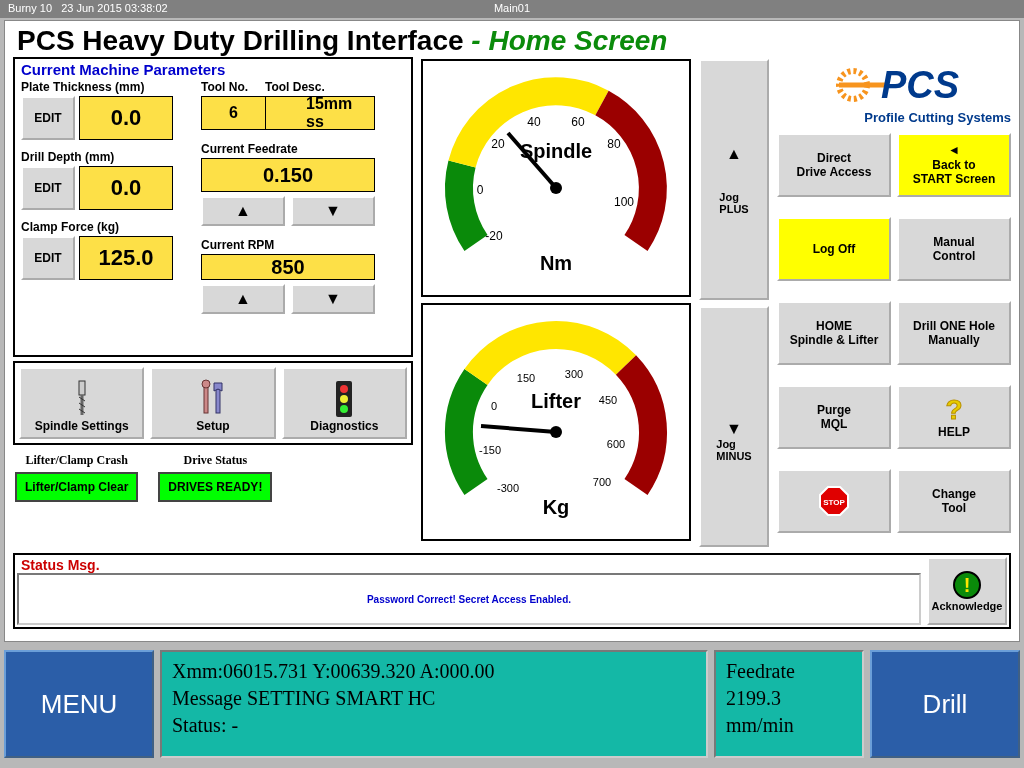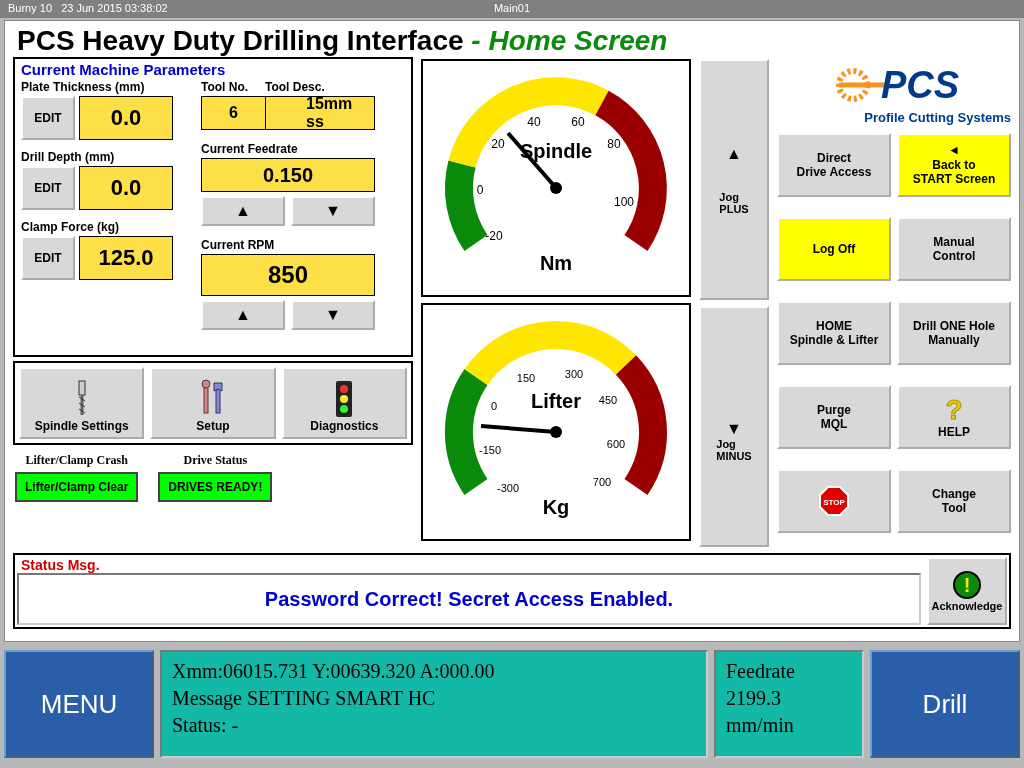--- a/index.html
+++ b/index.html
@@ -51,21 +51,21 @@
   
   .logo-area { height: 70px; display:flex; align-items:flex-end; justify-content:center; flex-direction:column;}
   
   .btn-grid { display:grid; grid-template-columns: 1fr 1fr; gap:6px; margin-top:6px; flex:1; }
   .btn-grid .btn3d { height: 64px; font-size:12px; line-height:1.2; padding:2px;}
   .yellow { background: #ffff00 !important; }
   
   .statusbar { border:2px solid #000; margin-top:6px; display:flex; gap:6px; padding:2px; height:76px;}
   .status-msg-box { flex:1; display:flex; flex-direction:column; }
   .status-msg-box .hdr { color:#cc0000; font-weight:bold; font-size:14px; padding:0 4px;}
-  .status-msg-box .body { flex:1; border:2px inset #ccc; background:#fff; display:flex; align-items:center; justify-content:center; color:#0000cc; font-weight:bold; font-size:20px;}
+  .status-msg-box .body { flex:1; border:2px inset #ccc; background:#fff; display:flex; align-items:center; justify-content:center; color:#0000cc; font-weight:bold; font-size:10px;}
   .ack-btn { width:80px; background:#d8d8d8; border:2px outset #fff; display:flex; flex-direction:column; align-items:center; justify-content:center; font-weight:bold; font-size:11px; cursor:pointer;}
   
   .bottom-bar { display:flex; gap:6px; padding: 6px 4px; height: 120px; }
   .bottom-btn { background:#2b5ea8; border:2px outset #6a9ed8; color:#fff; font-size:26px; display:flex; align-items:center; justify-content:center; cursor:pointer; }
   .bottom-panel { background:#14b8a6; border:2px inset #ccc; padding:6px 10px; font-family: "Comic Sans MS", cursive; font-size:20px; line-height:1.35; }
   
   .arrow-char { font-family: Arial; }
   svg text { font-family: Arial; }
 </style>
 </head>
@@ -125,21 +125,21 @@
             <div class="param-block">
               <div class="lbl">Current Feedrate</div>
               <div class="readout" style="width:174px;height:34px;font-size:20px;">0.150</div>
               <div class="stepper">
                 <div class="btn3d arrow-char" style="width:84px;">▲</div>
                 <div class="btn3d arrow-char" style="width:84px;">▼</div>
               </div>
             </div>
             <div class="param-block">
               <div class="lbl">Current RPM</div>
-              <div class="readout" style="width:174px;height:42px;font-size:24px;">850</div>
+              <div class="readout" style="width:174px;height:26px;font-size:20px;">850</div>
               <div class="stepper">
                 <div class="btn3d arrow-char" style="width:84px;">▲</div>
                 <div class="btn3d arrow-char" style="width:84px;">▼</div>
               </div>
             </div>
           </div>
         </div>
       </div>
 
       <div class="icon-row">

